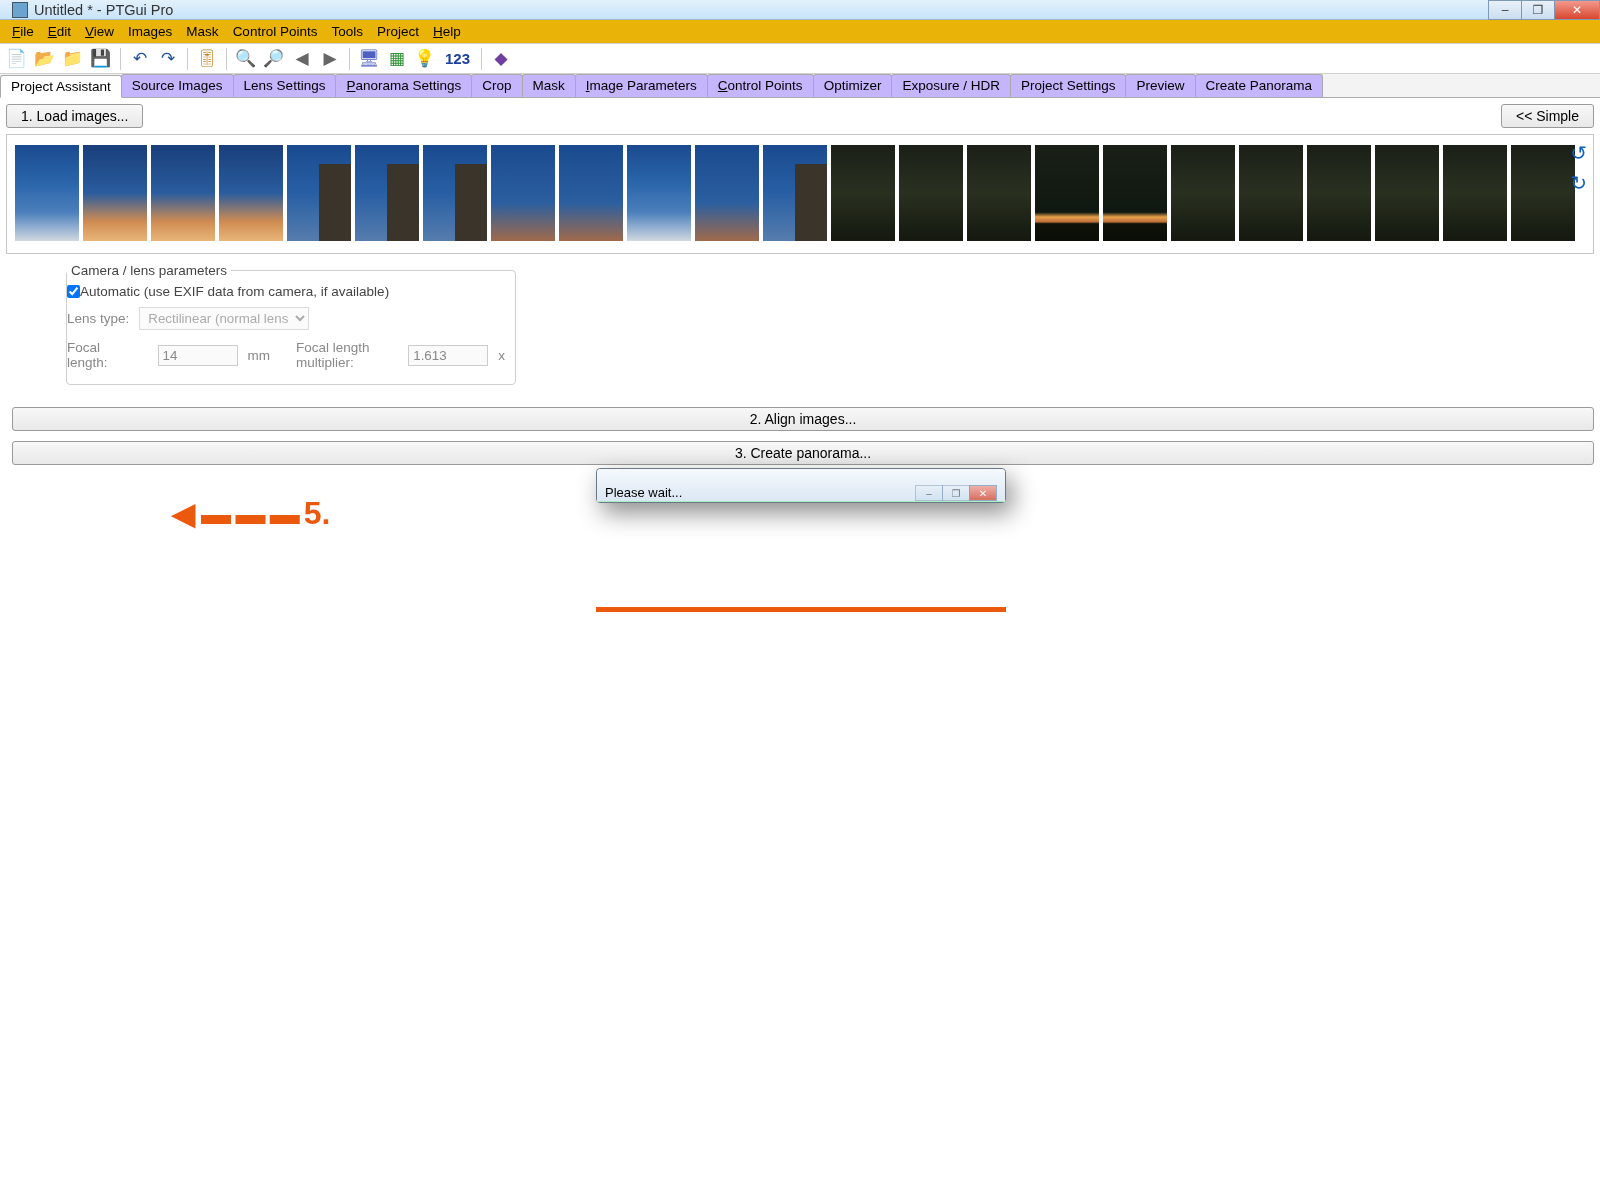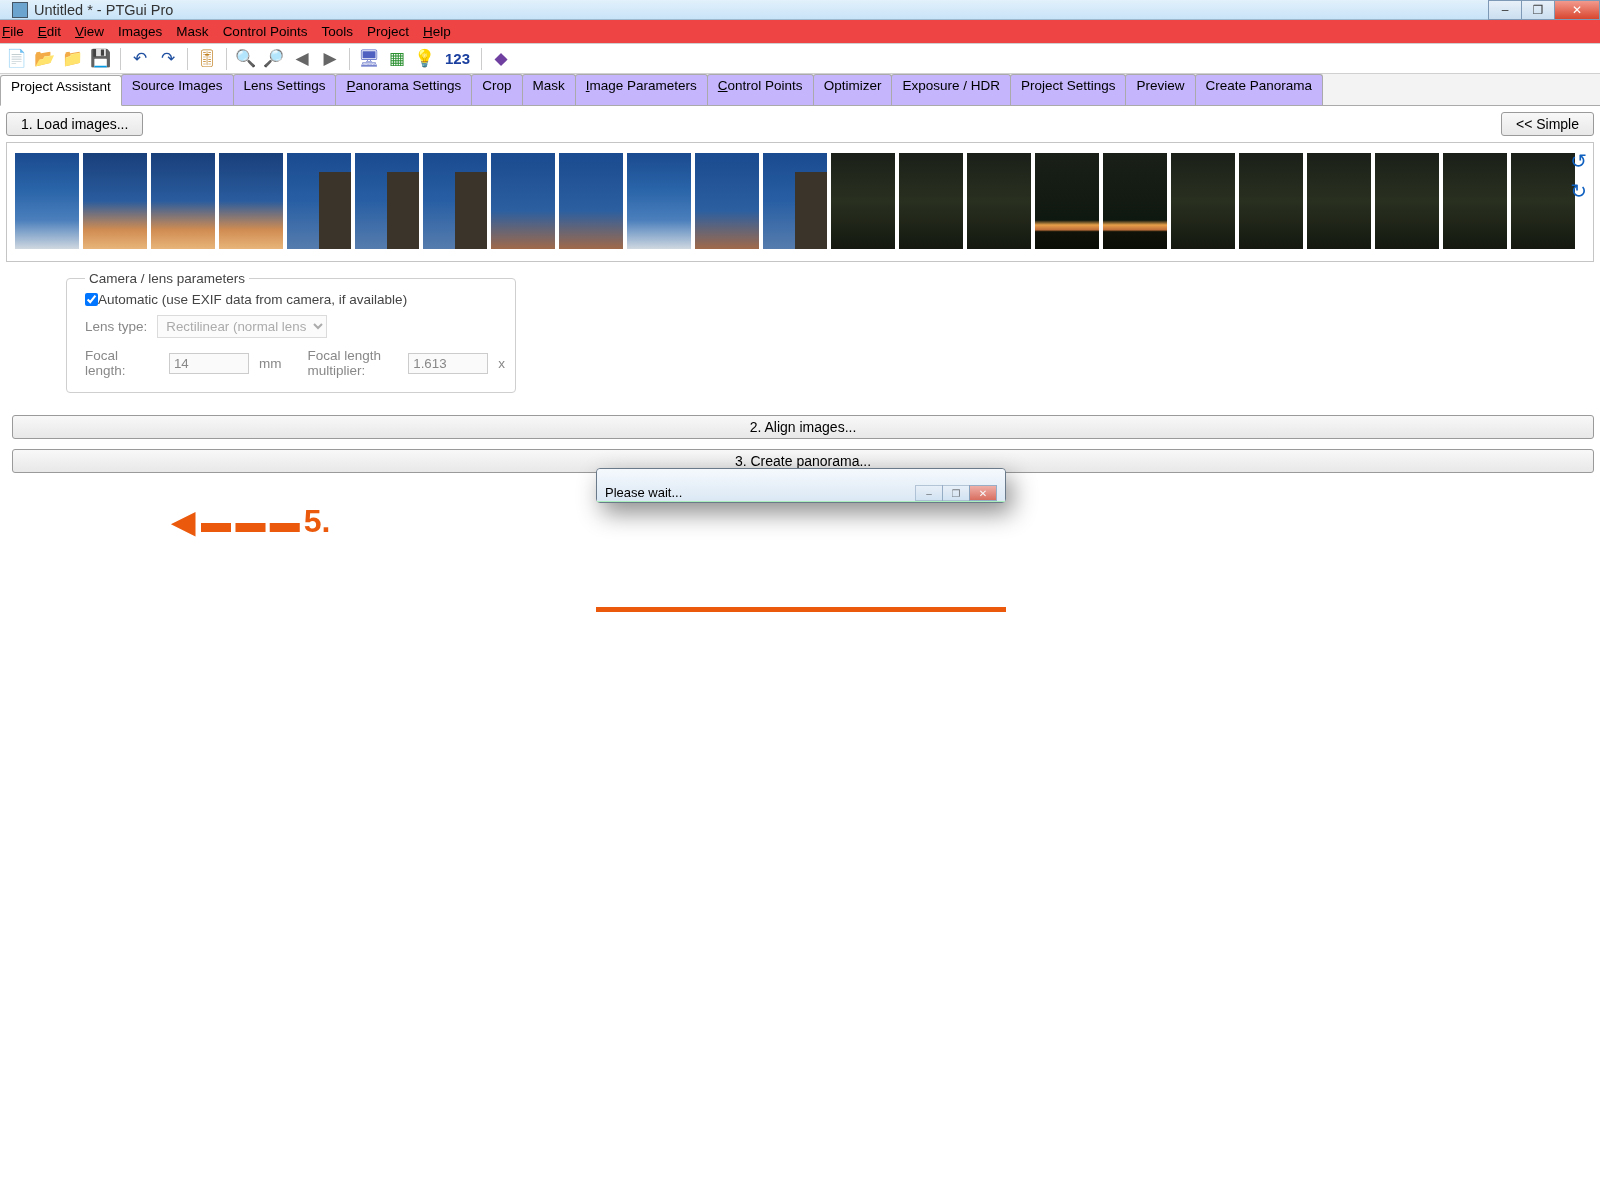--- a/index.html
+++ b/index.html
@@ -22,23 +22,23 @@
 }
 .titlebar .title { font-size: 14.5px; color: #333; }
 .winbtns { margin-left: auto; display: flex; }
 .winbtn { width: 34px; height: 20px; border: 1px solid #7e99b6; background: linear-gradient(#e8f0f8,#cadef0); margin-left: -1px; display:flex; align-items:center; justify-content:center; font-size:12px; color:#3a3a3a; }
 .winbtn.close { background: linear-gradient(#f29a8d,#d8462f); color:#fff; width:46px; }
 .app-icon { width:16px; height:16px; background:#6aa4cf; margin-right:6px; border:1px solid #456; }
 
 
 .menubar {
   height: 24px;
-  background: #ef4444;
+  background: #eab308;
   display: flex; align-items:center;
-  padding: 0 2px;
+  padding: 0 12px;
   border-bottom: 1px solid #d0d0d0;
   gap: 14px;
   font-size: 13.5px;
 }
 .menubar span { cursor: default; }
 .menubar span u { text-decoration: underline; }
 
 
 .toolbar {
   height: 30px;
@@ -46,21 +46,21 @@
   border-bottom: 1px solid #d0d0d0;
   display: flex; align-items:center;
   padding: 0 6px;
   gap: 6px;
 }
 .tool { width:22px; height:22px; display:flex; align-items:center; justify-content:center; font-size:17px; cursor:pointer; }
 .tool.sep { width:1px; height:22px; background:#ccc; margin:0 2px; }
 .tool-123 { font-size:15px; font-weight:bold; color:#1a3f9e; width:auto; padding:0 3px; }
 
 
-.tabbar { display:flex; height:32px; background:#f3f3f3; border-bottom:1px solid #aaa; font-size:13.5px; }
+.tabbar { display:flex; height:24px; background:#f3f3f3; border-bottom:1px solid #aaa; font-size:13.5px; }
 .tab { padding: 3px 10px; border: 1px solid #aaa; border-bottom:none; background:#c4b5fd; margin-right:-1px; cursor:pointer; border-top-left-radius:3px; border-top-right-radius:3px; }
 .tab.active { background:#fff; border-bottom:1px solid #fff; position:relative; top:1px; }
 
 
 .content { padding: 6px; position:relative; }
 .btn {
   font-size: 14px;
   padding: 3px 14px;
   background: linear-gradient(#f8f8f8,#e8e8e8);
   border: 1px solid #9a9a9a;
@@ -89,21 +89,21 @@
 .dark2 { background: linear-gradient(#1a2018 0%, #0f1810 70%, #e8a04a 75%, #c0703a 80%, #0f1208 82%, #0a0d06 100%); }
 
 .rotbtns { position:absolute; right:6px; top:6px; display:flex; flex-direction:column; gap:6px; }
 .rotbtn { font-size:20px; color:#1060c0; cursor:pointer; }
 
 .params-box {
   margin: 16px 0 0 60px;
   width: 450px;
   border: 1px solid #cfcfcf;
   border-radius: 4px;
-  padding: 4px 10px 14px 18px;
+  padding: 4px 10px 14px 0;
   position:relative;
   color:#888;
   font-size:13.5px;
 }
 .params-box .legend { position:relative; top:-12px; background:#fff; padding:0 4px; color:#444; }
 .params-row { display:flex; align-items:center; gap:10px; margin-top:2px; }
 .params-row label { color:#888; }
 .params-box input[type=text], .params-box select { border:1px solid #ccc; background:#fafafa; padding:2px 4px; color:#888; }
 .chk { display:flex; align-items:center; margin-top:-6px; color:#444; }
 

